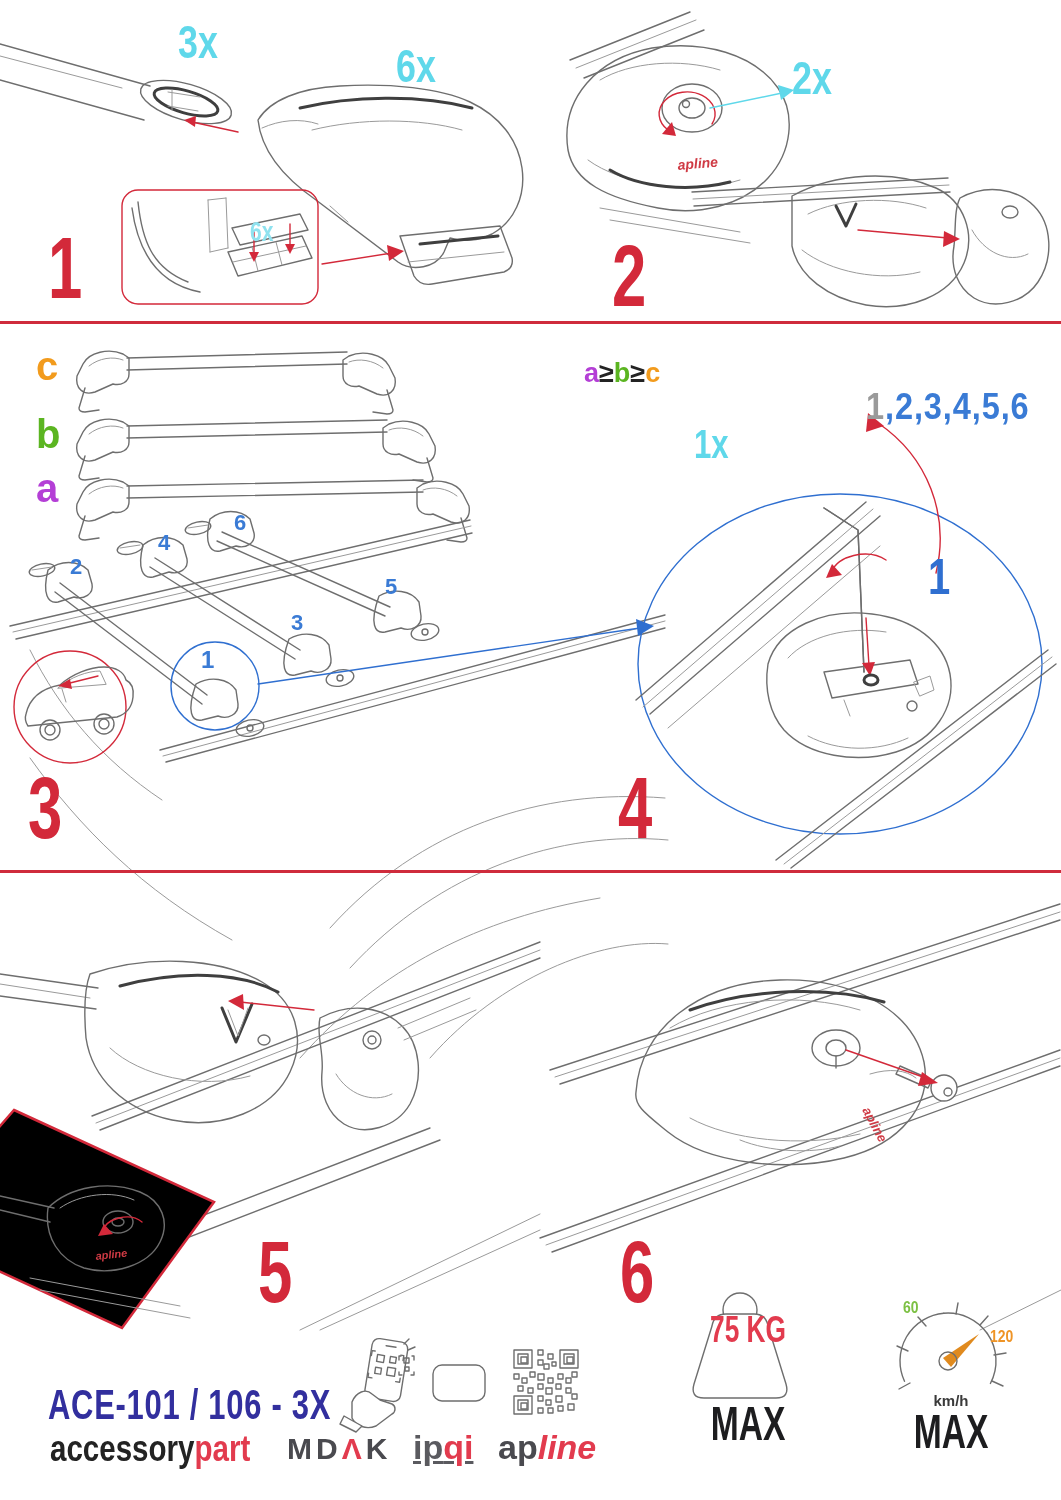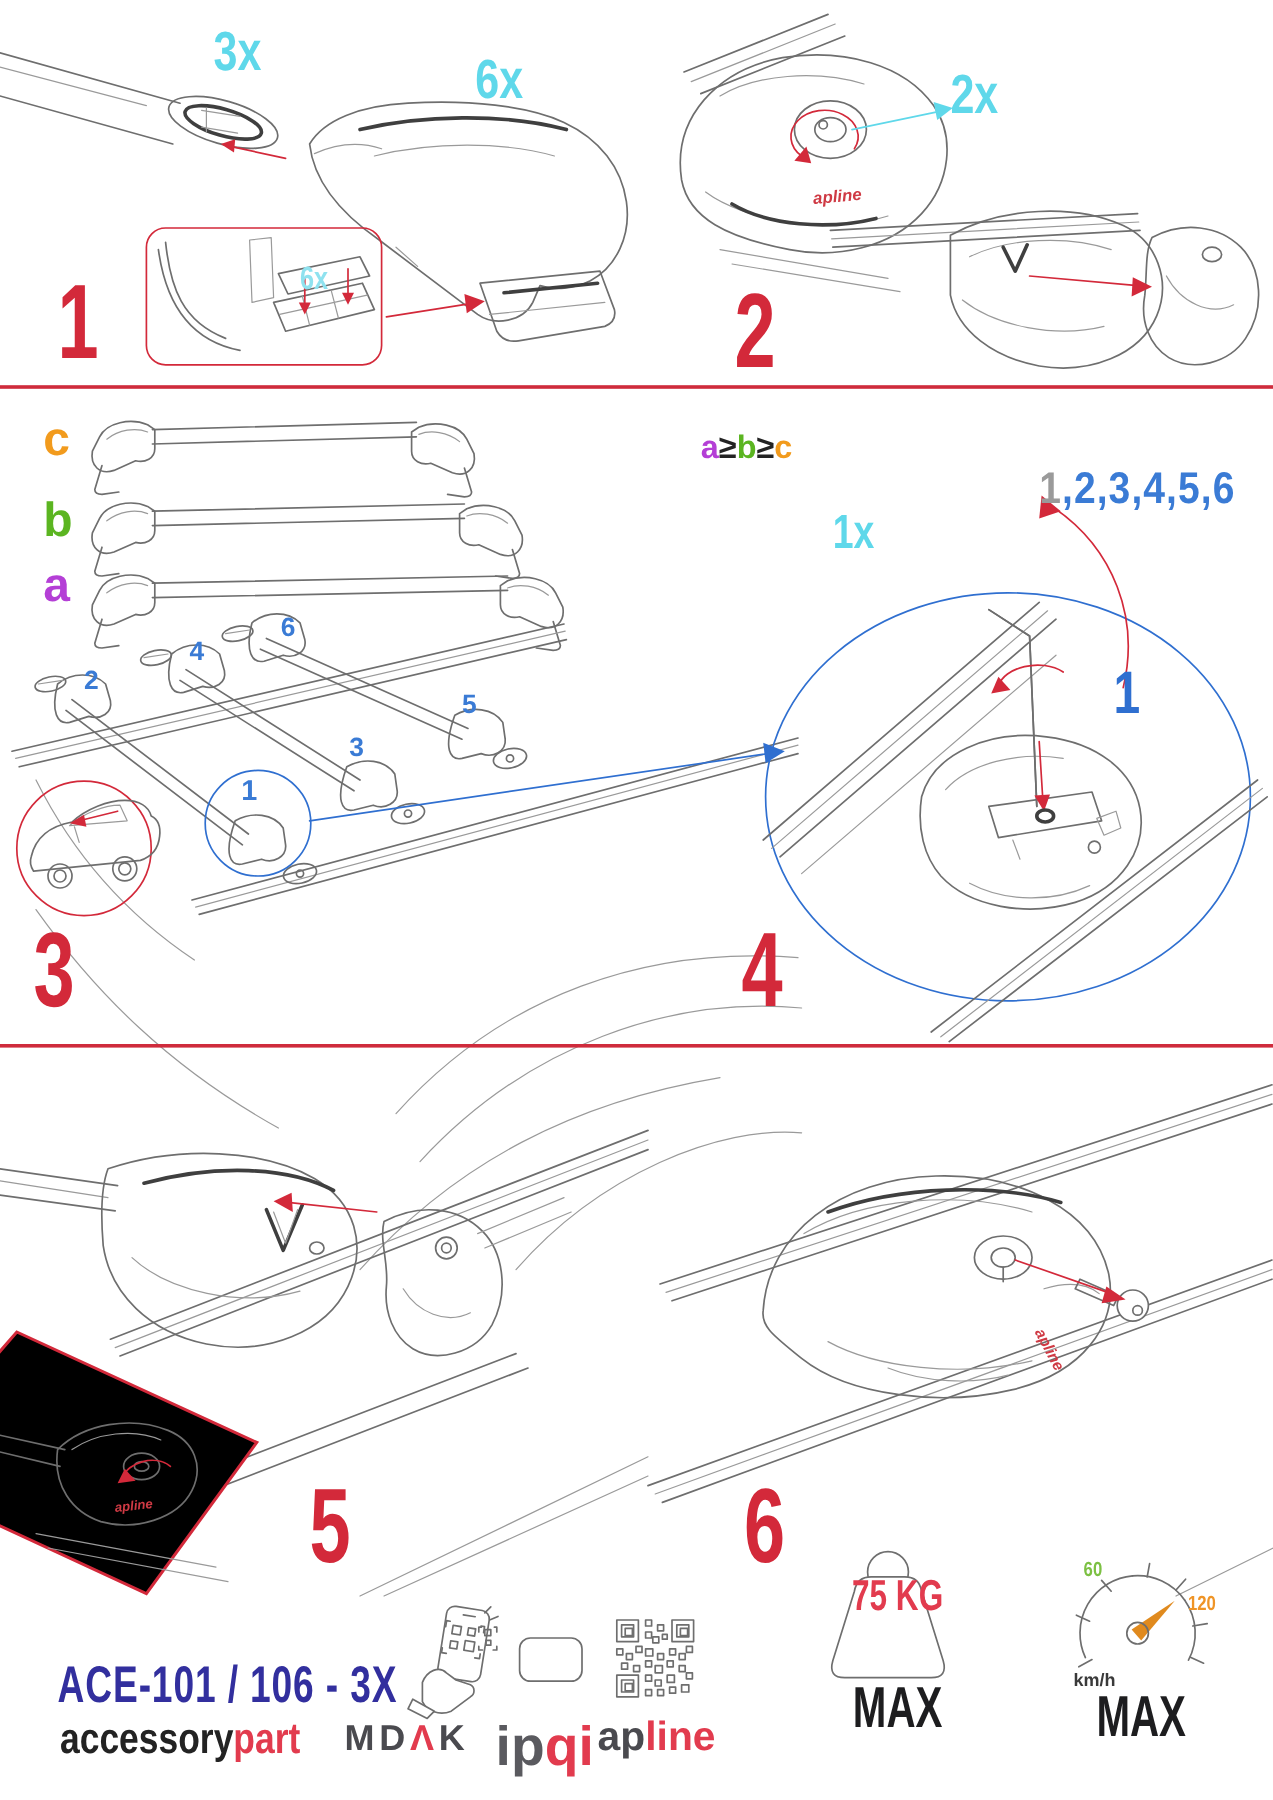--- a/index.html
+++ b/index.html
@@ -33,24 +33,24 @@
   .big1{color:#2f6fd0;font-weight:700;font-size:50px;transform:scaleX(.8);
         transform-origin:0 0;line-height:1;}
   .divider{position:absolute;left:0;width:1061px;height:3px;background:#cf2b3c;}
   .code{color:#322f9e;font-weight:700;font-size:43px;letter-spacing:1px;
         transform:scaleX(.72);transform-origin:0 0;white-space:nowrap;}
   .brandword{font-weight:700;font-size:36px;color:#232323;letter-spacing:0;
         transform:scaleX(.82);transform-origin:0 0;white-space:nowrap;}
   .brandword .alt{color:#e23b4e;}
   .mdak{font-weight:700;font-size:30px;color:#4a4a4f;letter-spacing:4px;white-space:nowrap;}
   .mdak .alt{color:#e23b4e;}
-  .ipqi{font-weight:700;font-size:46px;color:#5a5a5f;white-space:nowrap;}
+  .ipqi{font-weight:700;font-size:34px;color:#5a5a5f;white-space:nowrap;text-decoration:underline;}
   .ipqi .alt{color:#e23b4e;}
   .apline{font-weight:700;font-size:34px;color:#4a4a4f;white-space:nowrap;}
-  .apline .alt{color:#e23b4e;}
+  .apline .alt{color:#e23b4e;font-style:italic;}
   .maxlbl{font-weight:700;font-size:48px;color:#1d1d1f;line-height:1;
         transform:scaleX(.70);transform-origin:center top;text-align:center;}
   .kg{color:#e23b4e;font-weight:700;font-size:36px;line-height:1;
         transform:scaleX(.73);transform-origin:center top;text-align:center;white-space:nowrap;}
   .speedtick{font-weight:700;font-size:17px;transform:scaleX(.82);transform-origin:0 0;}
   .kmh{font-weight:700;font-size:15px;color:#3a3a3a;text-align:center;}
 </style>
 </head>
 <body>
 
@@ -412,16 +412,16 @@
       <line x1="70" y1="17" x2="72" y2="6" stroke="#ef9426"></line>
       <line x1="94" y1="28" x2="102" y2="19" stroke="#ef9426"></line>
       <line x1="108" y1="58" x2="120" y2="56" stroke="#d93340"></line>
       <line x1="106" y1="84" x2="117" y2="89" stroke="#d93340"></line>
     </g>
     <polygon points="57,61 65,70 93,37" fill="#e08a1e" stroke="none"></polygon>
     <circle cx="62" cy="64" r="9" fill="#fff" stroke="#e08a1e" stroke-width="6"></circle>
   </svg>
   <div class="abs speedtick" style="left:903px;top:1298px;color:#7cc043">60</div>
   <div class="abs speedtick" style="left:990px;top:1327px;color:#ef9426">120</div>
-  <div class="abs kmh" style="left:847px;width:130px;top:1392px">km/h</div>
+  <div class="abs kmh" style="left:886px;width:130px;top:1392px">km/h</div>
   <div class="abs maxlbl" style="left:886px;width:130px;top:1408px">MAX</div>
 
 </div>
 
 </body></html>

